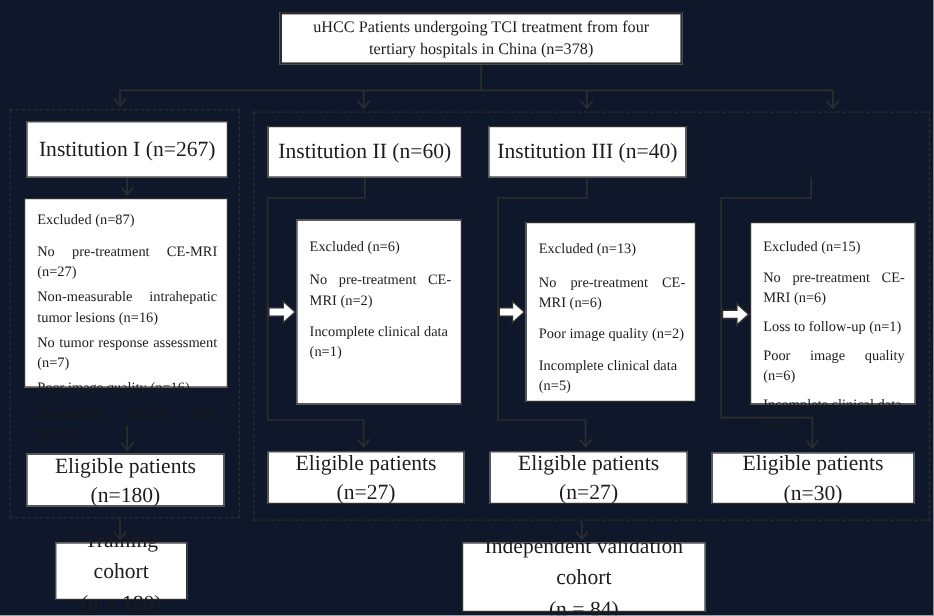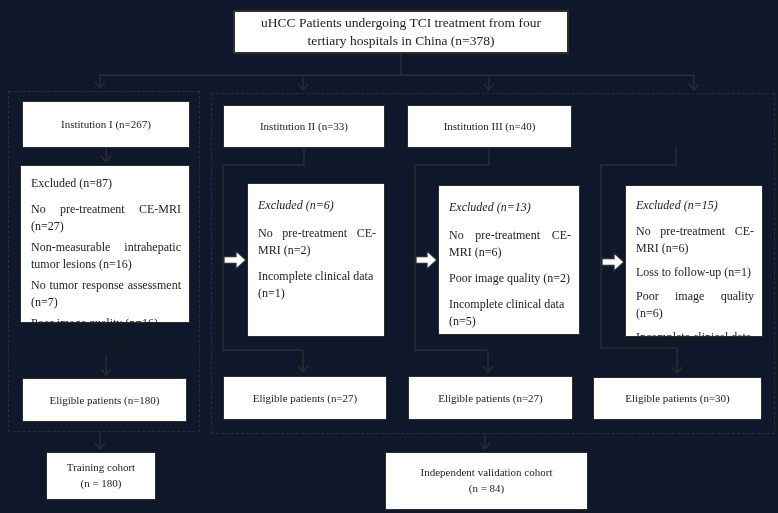--- a/index.html
+++ b/index.html
@@ -3,40 +3,40 @@
 <meta charset="utf-8">
 <style>
   html,body{margin:0;padding:0;background:#ffffff;}
   #canvas{
     position:relative;width:778px;height:513px;background:#0f172a;
     font-family:"Liberation Serif","DejaVu Serif",serif;color:#1c1c1c;overflow:hidden;
   }
   .box{
     position:absolute;background:#fff;border:1.7px solid #2e2e2e;
     display:flex;flex-direction:column;align-items:center;justify-content:center;
-    text-align:center;box-sizing:border-box;font-size:11px;line-height:1.35;
+    text-align:center;box-sizing:border-box;font-size:18px;line-height:1.35;
   }
   .box.thick{border-width:2px;}
   .dashed{
     position:absolute;border:1.6px dashed #2e2e2e;box-sizing:border-box;background:transparent;
   }
   .excl{
     position:absolute;background:#fff;border:1.6px solid #2e2e2e;box-sizing:border-box;
     text-align:left;font-size:12px;line-height:1.42;display:block;
   }
   .excl p{margin:0;text-align:justify;}
   .excl p:last-child{text-align:left;}
   .excl .title{text-align:left;}
   
   .excl.c1{padding:9px 8px 4px 10px;}
   .excl.c1 .title{margin-bottom:9px;}
   .excl.c1 p{margin-bottom:4px;}
   
   .excl.cN{padding:13px 8px 4px 10px;}
-  .excl.cN .title{margin-bottom:11px;font-style:italic;}
+  .excl.cN .title{margin-bottom:11px;}
   .excl.cN p{margin-bottom:9px;}
   .excl.c4{padding-top:11px;}
   .excl.c4 .title{margin-bottom:9px;}
   .excl.c4 p{margin-bottom:7px;}
   svg{position:absolute;left:0;top:0;}
   .twoline{line-height:1.45;}
 </style>
 </head>
 <body>
 
@@ -97,21 +97,21 @@
     <p>No tumor response assessment (n=7)</p>
     <p>Poor image quality (n=16)</p>
     <p>Incomplete clinical data (n=12)</p>
     <p>With a history of other type of cancer (n=9)</p>
   </div>
   <div class="box" style="left:22px;top:378px;width:165px;height:44px;">
     <span>Eligible patients (n=180)</span>
   </div>
 
   <div class="box" style="left:223px;top:105px;width:162px;height:43px;">
-    <span>Institution II (n=33)</span>
+    <span>Institution II (n=60)</span>
   </div>
   <div class="excl cN" style="left:247px;top:183px;width:138px;height:154px;">
     <p class="title">Excluded (n=6)</p>
     <p>No pre-treatment CE-MRI (n=2)</p>
     <p>Incomplete clinical data (n=1)</p>
   </div>
   <div class="box" style="left:223px;top:376px;width:164px;height:44px;">
     <span>Eligible patients (n=27)</span>
   </div>
 

